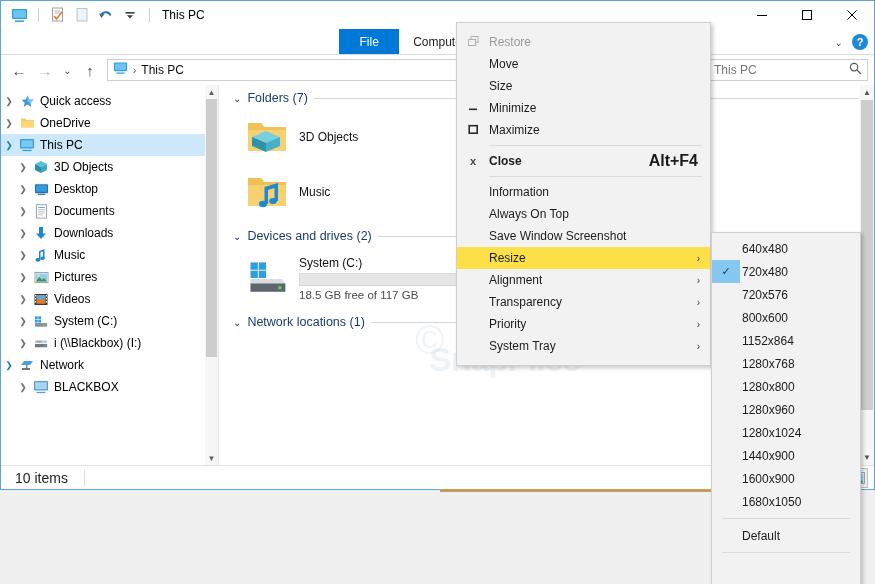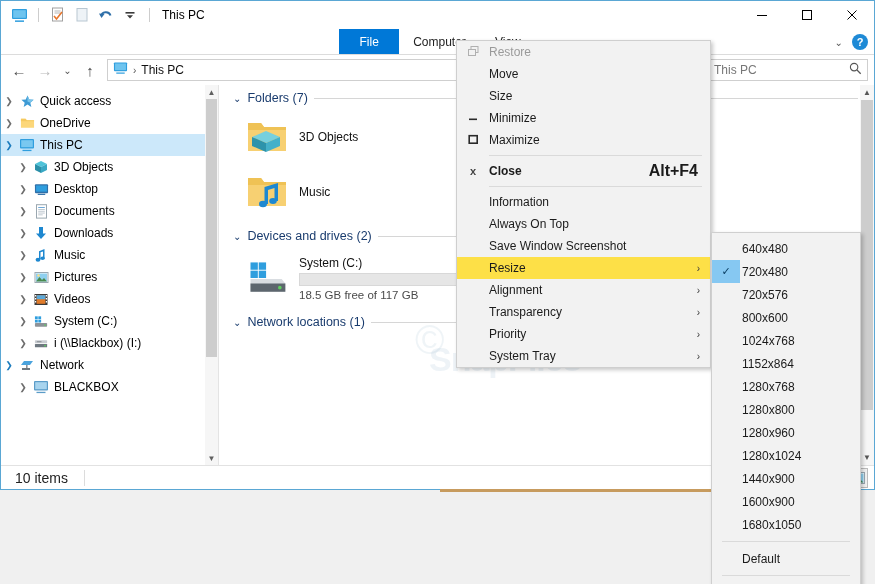--- a/index.html
+++ b/index.html
@@ -134,23 +134,23 @@
   .viewbtns { position: absolute; right: 6px; display: flex; gap: 2px; }
   .viewbtn { width: 22px; height: 20px; display: flex; align-items: center; justify-content: center; }
   .viewbtn.active { border: 1px solid #bcbcbc; background: #f2f2f2; }
 
   
   .accent-strip { position: absolute; left: 0; top: 489px; width: 875px; height: 3px; }
   .accent-strip i { position: absolute; top: 0; height: 3px; background: #c79b5e; }
 
   
   .ctxmenu {
-    position: absolute; left: 456px; top: 40px; width: 255px;
+    position: absolute; left: 456px; top: 22px; width: 255px;
     background: #f2f2f2; border: 1px solid #cfcfcf;
-    padding: 0 0; z-index: 40;
+    padding: 8px 0; z-index: 40;
     box-shadow: 2px 2px 4px rgba(0,0,0,0.22);
   }
   .mi {
     height: 22px; display: flex; align-items: center;
     font-size: 12px; color: #1b1b1b; padding-right: 8px; position: relative;
   }
   .mi.disabled { color: #9a9a9a; }
   .mi.bold { font-weight: bold; }
   .mi.hl { background: #fde047; }
   .mi-ico { width: 32px; text-align: center; font-size: 11px; color: #444; flex: none; }
@@ -777,24 +777,20 @@
     <div class="si">
       <span class="si-chk"></span>
       <span class="si-label">720x576</span>
     </div>
     <div class="si">
       <span class="si-chk"></span>
       <span class="si-label">800x600</span>
     </div>
     <div class="si">
       <span class="si-chk"></span>
-      <span class="si-label">1024x768</span>
-    </div>
-    <div class="si">
-      <span class="si-chk"></span>
       <span class="si-label">1152x864</span>
     </div>
     <div class="si">
       <span class="si-chk"></span>
       <span class="si-label">1280x768</span>
     </div>
     <div class="si">
       <span class="si-chk"></span>
       <span class="si-label">1280x800</span>
     </div>

